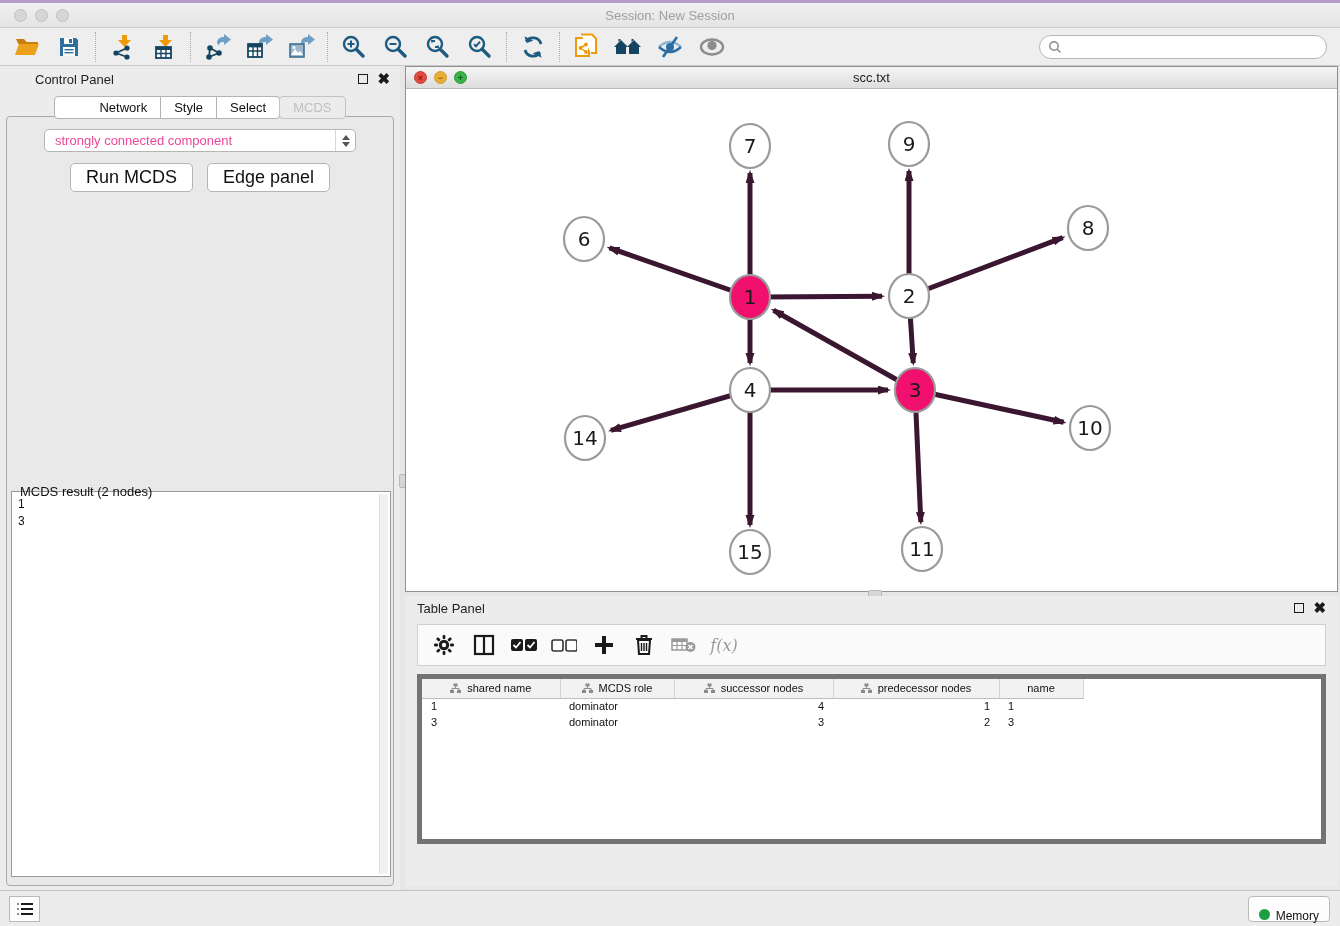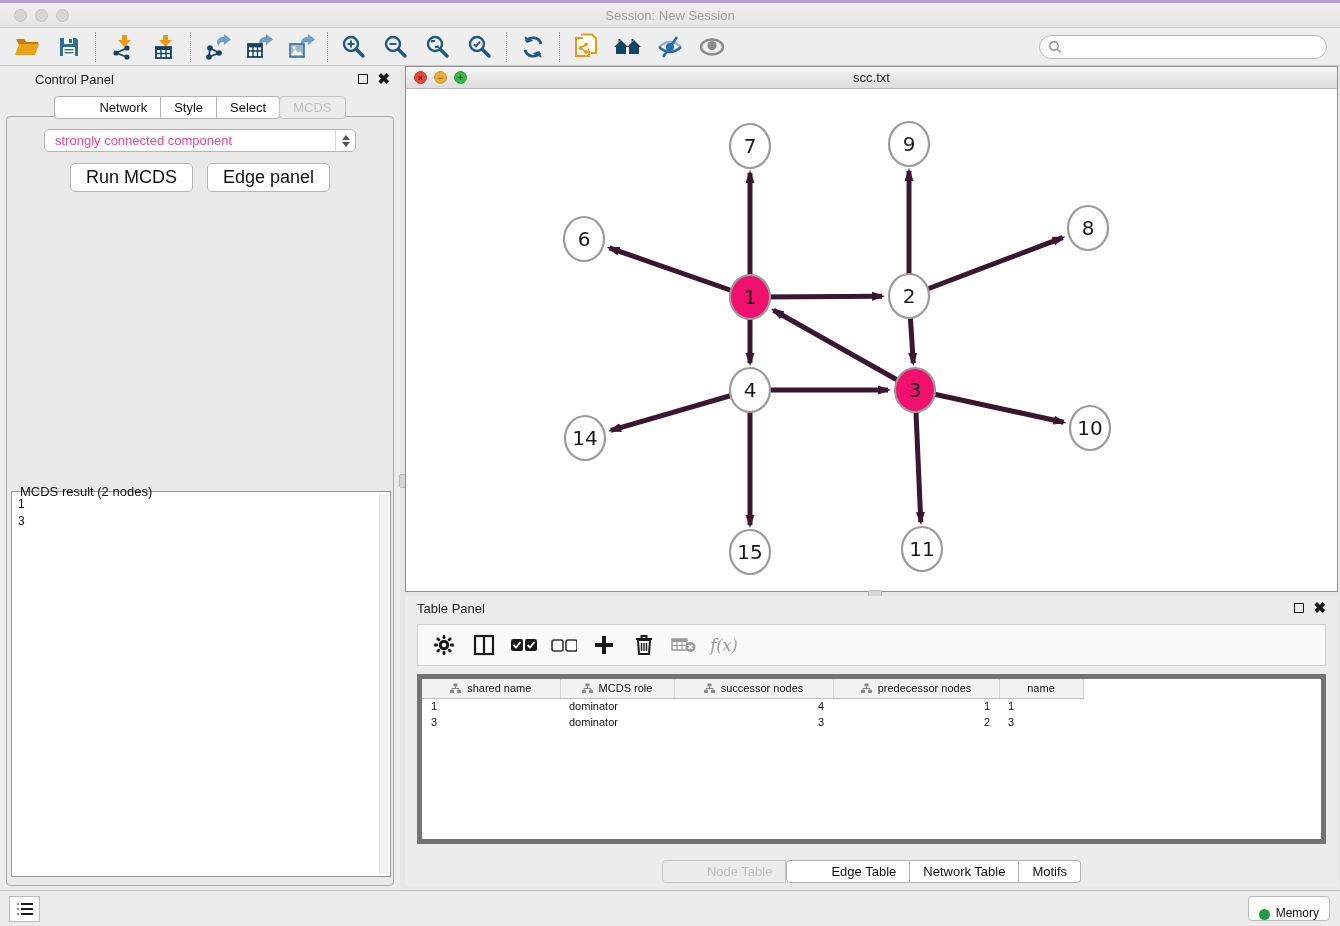--- a/index.html
+++ b/index.html
@@ -106,21 +106,21 @@
   .grid td { height:16px; padding:0 9px; color:#111; white-space:nowrap; }
   .grid td.al { text-align:left; } .grid td.ar { text-align:right; }
 
   .tp-tabs { position:absolute; bottom:3px; left:0; right:0; display:flex; justify-content:center; }
 
   
   .status-bar { position:absolute; bottom:0; left:0; right:0; height:36px; background:#ececec; border-top:1px solid #c2c2c2; }
   .list-btn { position:absolute; left:9px; top:5px; width:31px; height:26px; background:#fdfdfd; border:1px solid #b9b9b9;
     display:flex; align-items:center; justify-content:center; }
   .memory-btn { position:absolute; right:10px; top:5px; height:25px; background:#fdfdfd; border:1px solid #b9b9b9;
-    border-radius:4px; display:flex; align-items:flex-end; gap:6px; padding:0 10px; font-size:12px; color:#111; }
+    border-radius:4px; display:flex; align-items:flex-start; gap:6px; padding:12px 10px; font-size:12px; color:#111; }
   .mem-dot { width:11px; height:11px; border-radius:50%; background:#1d9e45; }
 
   svg.icon { display:block; }
 </style>
 </head>
 <body>
 
 <div class="desktop-strip"></div>
 
 <div class="titlebar">
@@ -547,26 +547,20 @@
                 <td class="al">3</td>
                 <td class="al">dominator</td>
                 <td class="ar">3</td>
                 <td class="ar">2</td>
                 <td class="al">3</td>
               </tr>
             </tbody>
         </table>
       </div>
 
-      <div class="tp-tabs">
-          <div class="tab ghost first" style="border-radius: 4px 0px 0px 4px; margin-left: 0px;">Node Table</div>
-          <div class="tab first">Edge Table</div>
-          <div class="tab">Network Table</div>
-          <div class="tab last">Motifs</div>
-        </div>
     </div>
   </div>
 </div>
 
 <div class="status-bar">
   <div class="list-btn">
     <svg class="icon" width="18" height="16" viewBox="0 0 18 16">
         <g stroke="#1a1a1a" stroke-width="2">
           <path d="M1.5 3h1M1.5 8h1M1.5 13h1"></path>
           <path d="M5 3h12M5 8h12M5 13h12"></path>

